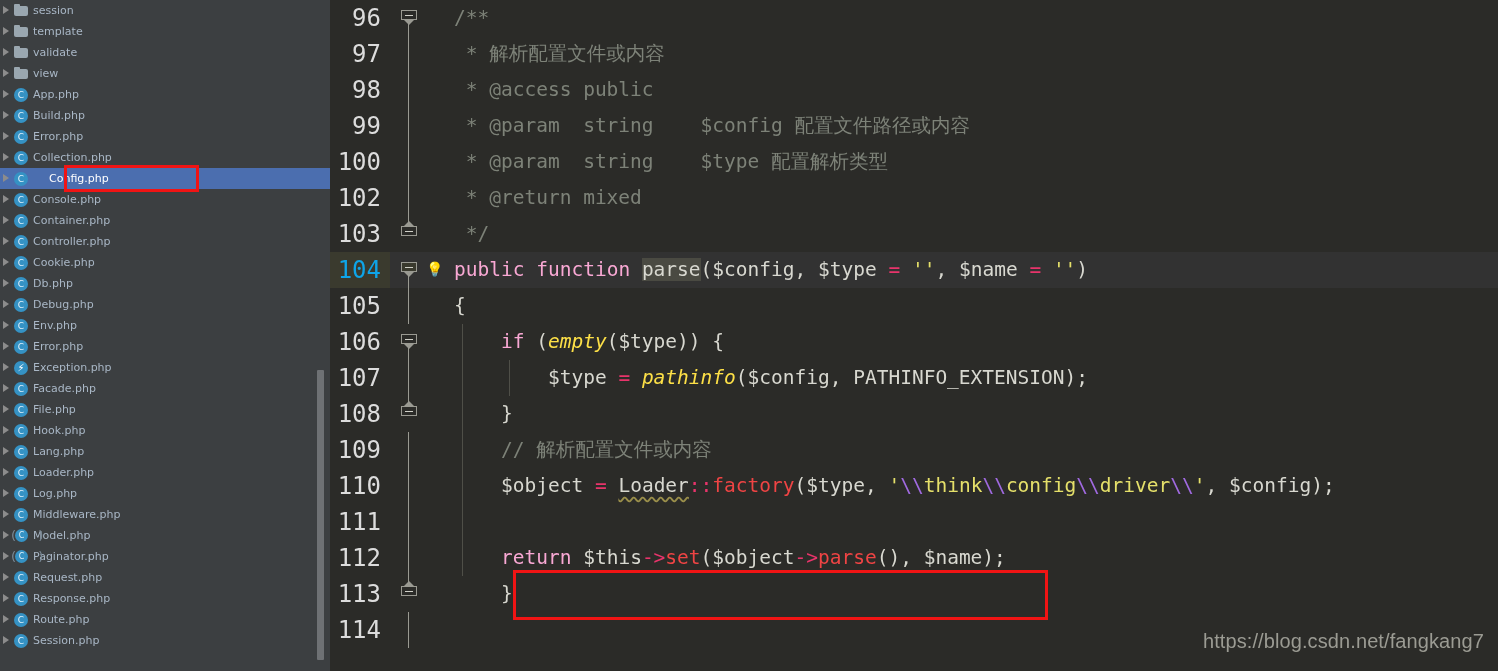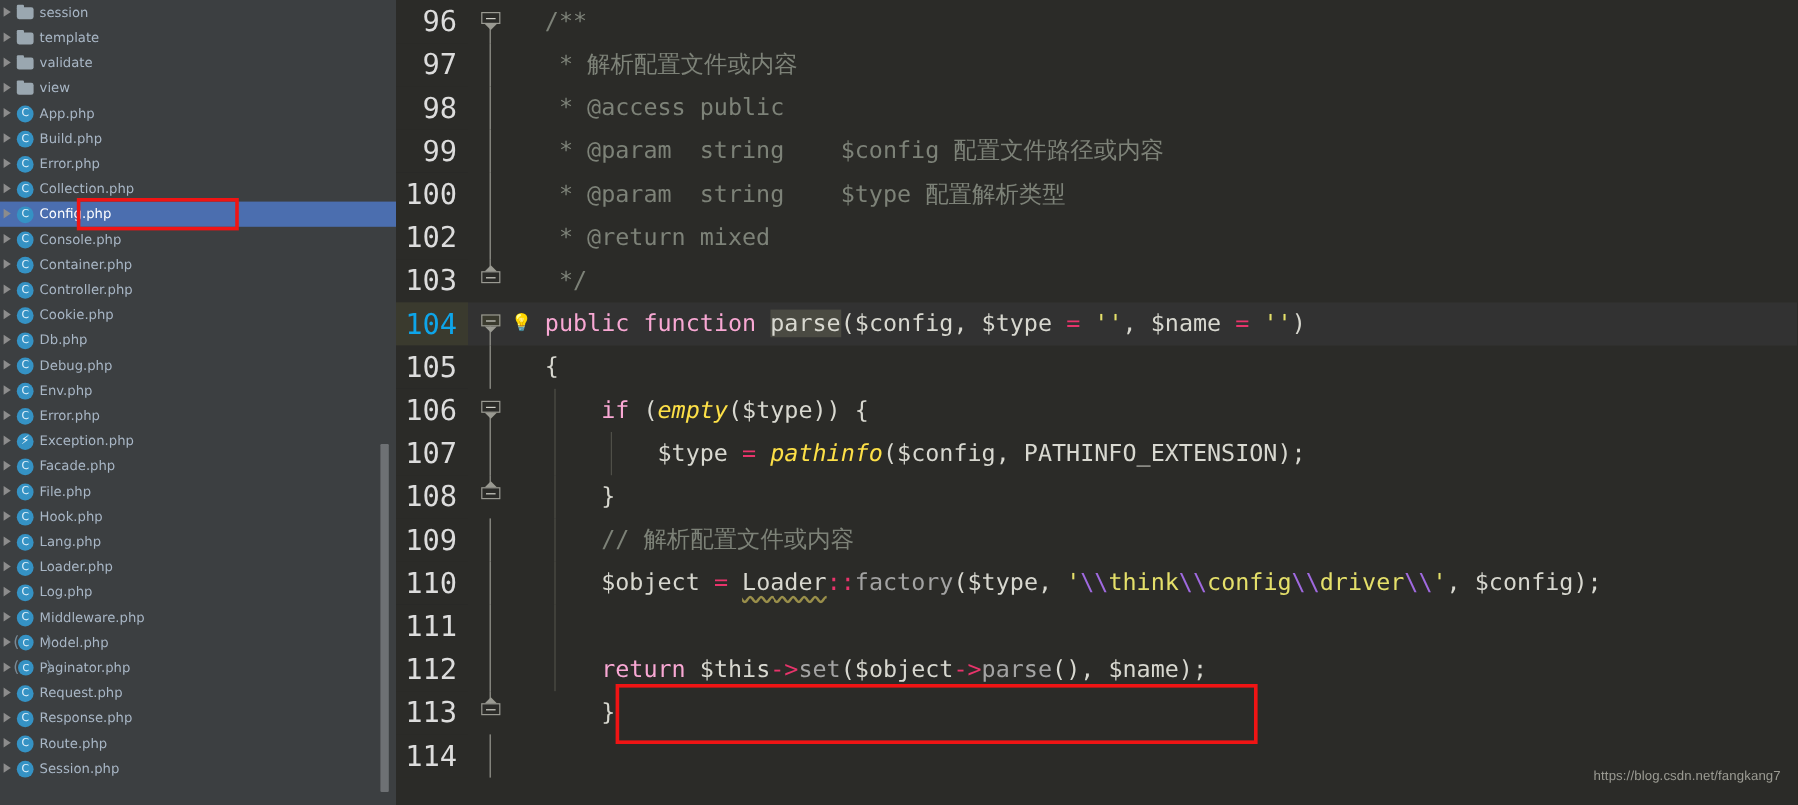--- a/index.html
+++ b/index.html
@@ -34,21 +34,21 @@
     position: relative;
     height: 21px;
     display: flex;
     align-items: center;
     white-space: nowrap;
     font-size: 11px;
     color: #a9b7c6;
     font-family: "DejaVu Sans", sans-serif;
   }
   .tree-row.selected { background: #4b6eaf; }
-  .tree-row.selected .tree-label { color: #ffffff; }
+  .tree-row.selected .tree-label { color: #ffffff; margin-left: 16px; }
 
   .tw-arrow {
     width: 13px;
     height: 21px;
     flex: 0 0 13px;
     position: relative;
   }
   .tw-arrow::after {
     content: "";
     position: absolute;
@@ -275,21 +275,21 @@
     width: 1px;
     height: 36px;
     background: #4f4f48;
   }
   .iguide.g1 { left: 34px; }
   .iguide.g2 { left: 81px; }
 
   
   .t-cm   { color: #7d8278; }          
   .t-kw   { color: #f9a8d4; }          
-  .t-fn   { color: #a3a3a3; }          
+  .t-fn   { color: #ef4444; }          
   .t-bi   { color: #fde047; font-style: italic; } 
   .t-str  { color: #e5e06a; }          
   .t-esc  { color: #a06ae0; }          
   .t-op   { color: #e8346b; }          
   .t-pl   { color: #d8d8d0; }          
   .t-hl   { background: #4a4a42; }     
   .t-err  { text-decoration: underline wavy #9a8f4a; text-underline-offset: 4px; }
 
   
   .anno-box {
@@ -304,21 +304,21 @@
   }
   #anno-return {
     left: 513px; top: 570px;
     width: 535px; height: 50px;
     z-index: 40;
   }
 
   #watermark {
     position: absolute;
     right: 14px; bottom: 18px;
-    font-size: 11px;
+    font-size: 20px;
     color: #9b9b93;
     font-family: "Liberation Sans", sans-serif;
     letter-spacing: 0.1px;
   }
 </style>
 </head>
 <body>
 
 <div id="app">
 

